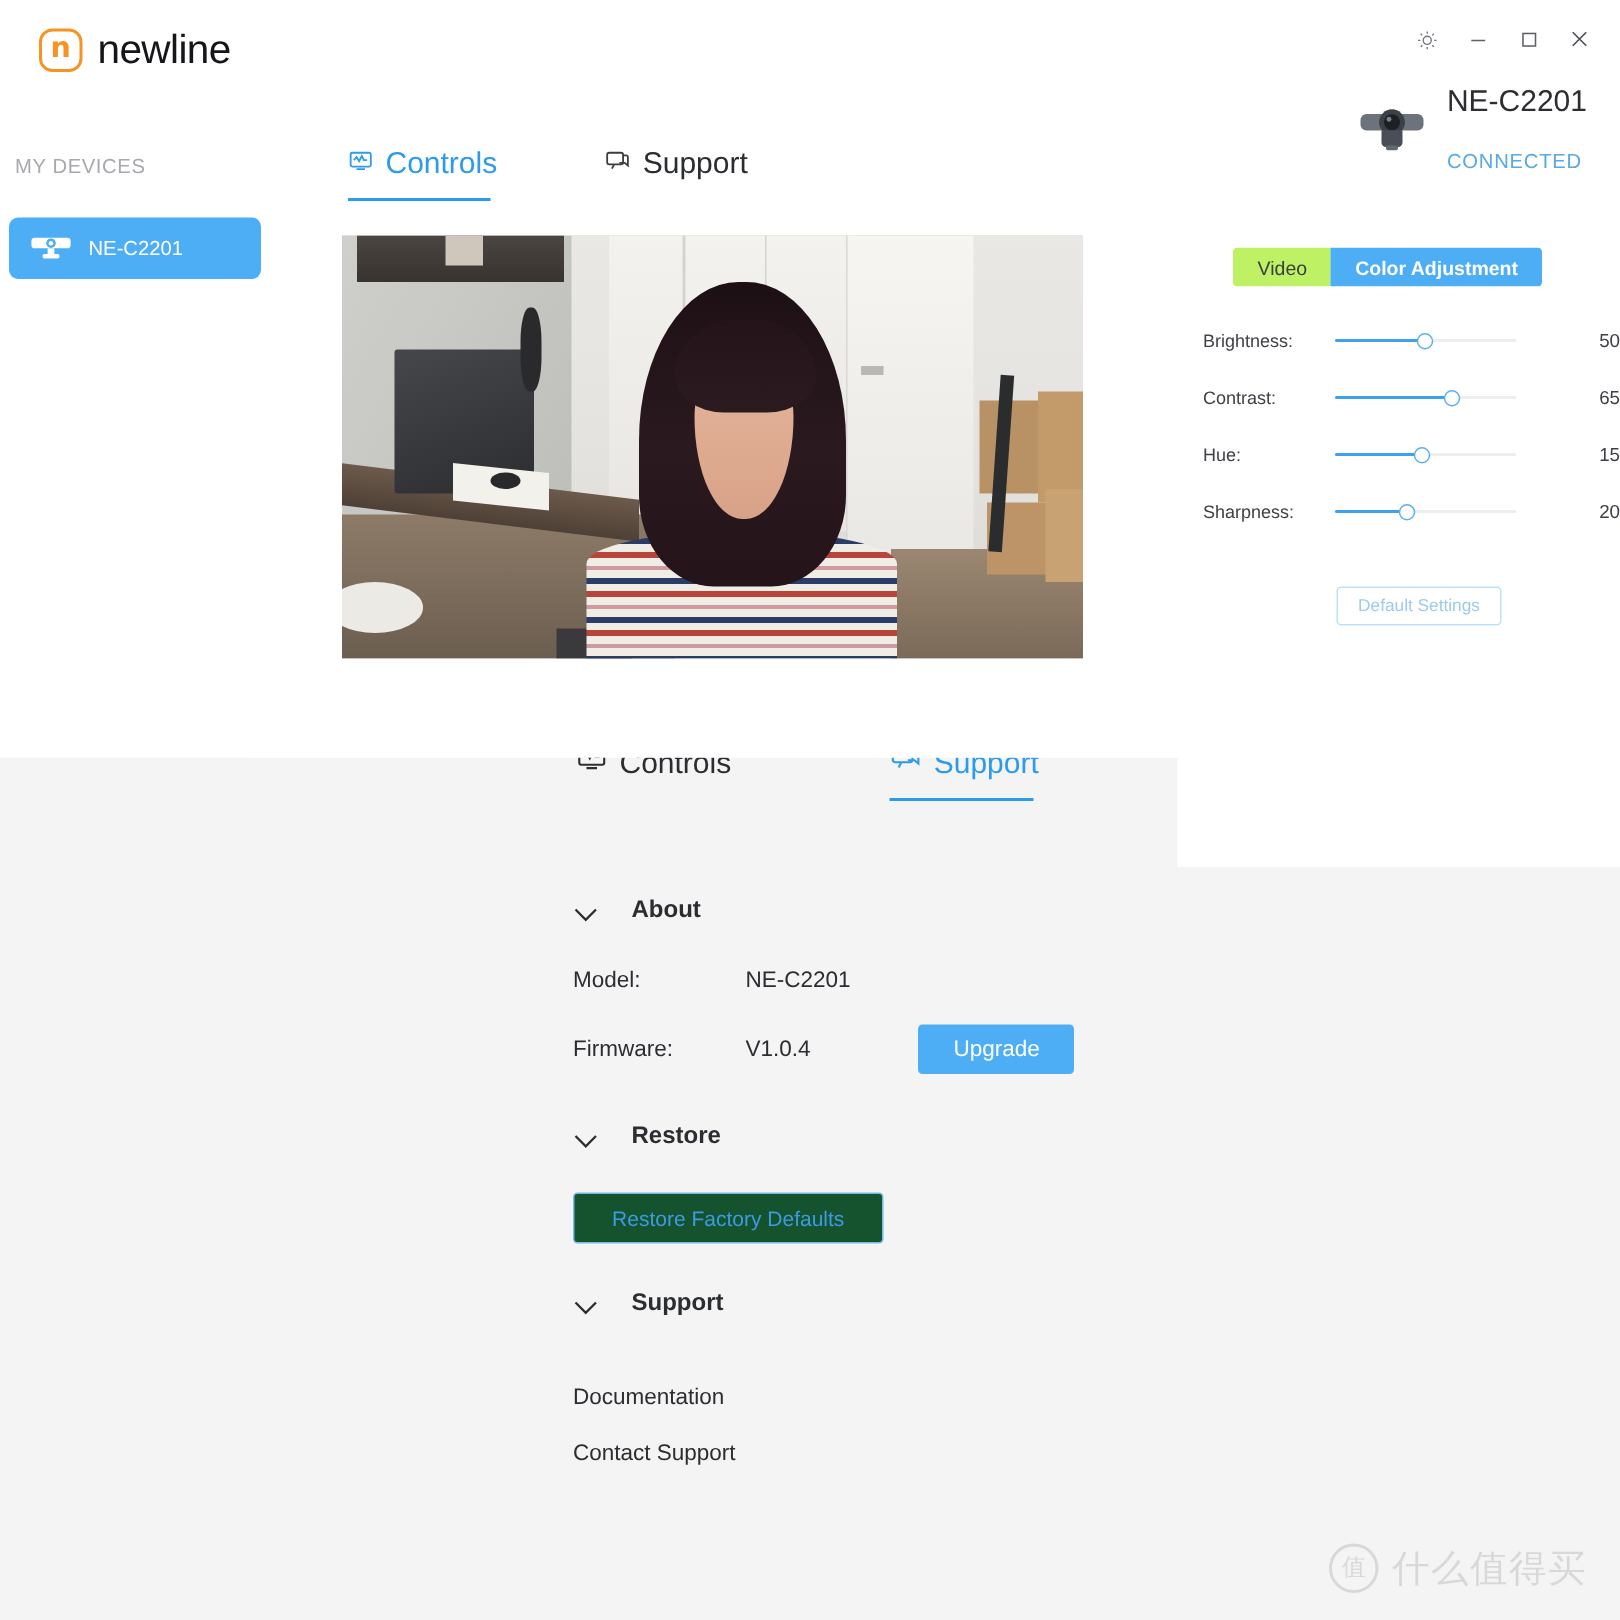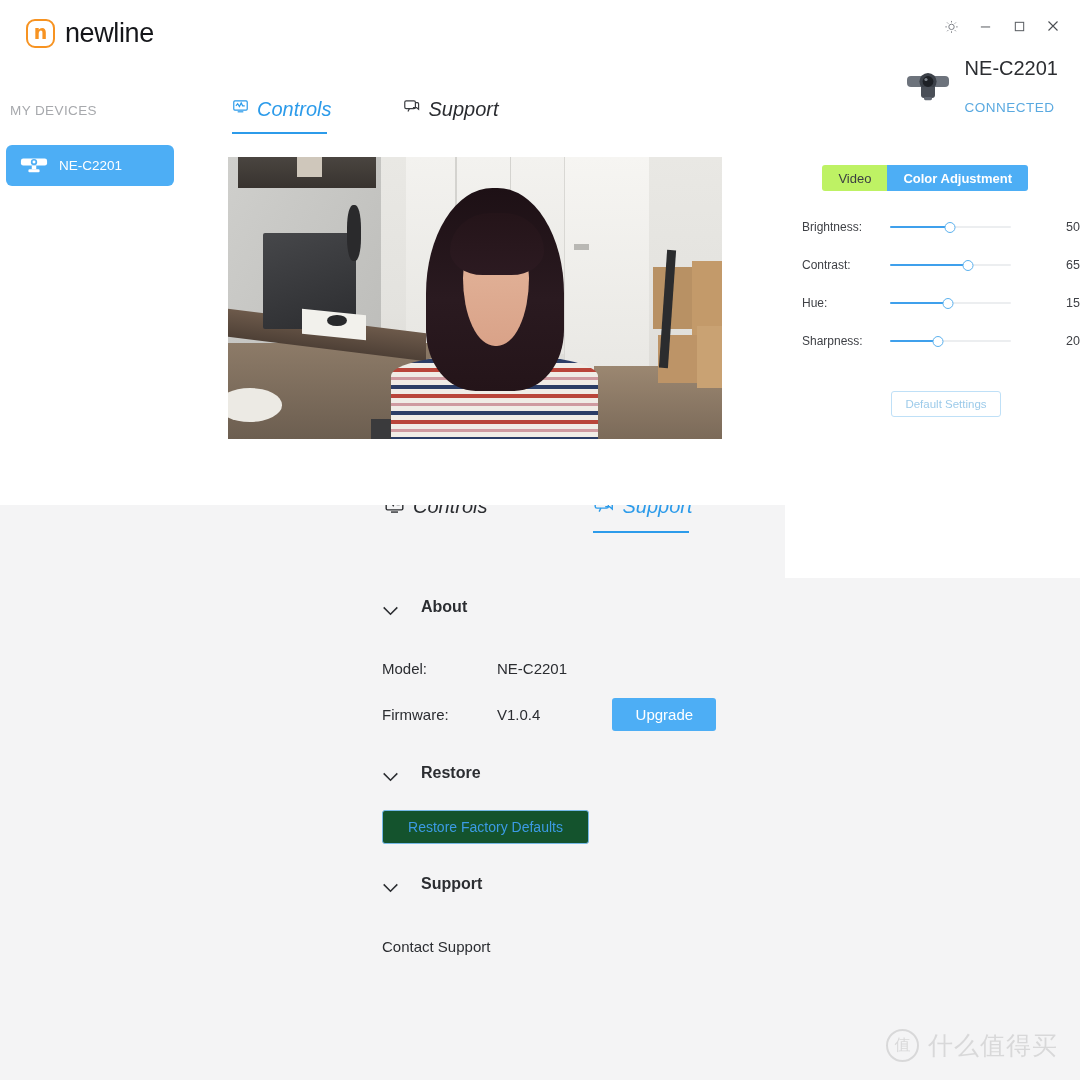--- a/index.html
+++ b/index.html
@@ -57,21 +57,21 @@
   .device-item{
     position:absolute;left:6px;top:83px;width:168px;height:41px;border-radius:6px;
     background:#4DAEF5;display:flex;align-items:center;gap:11px;padding-left:14px;
     box-sizing:border-box;
   }
   .device-item .cam-ico{width:28px;height:20px;position:relative;flex:0 0 auto;}
   .device-label{font-size:13.5px;color:#ffffff;}
 
   
   #top-tabs{position:absolute;left:232px;top:98px;z-index:40;display:flex;gap:72px;align-items:flex-start;}
-  .tab{display:flex;align-items:flex-start;gap:8px;padding-bottom:9px;position:relative;font-style:italic;}
+  .tab{display:flex;align-items:flex-end;gap:8px;padding-bottom:9px;position:relative;}
   .tab .tab-label{font-size:20px;font-weight:400;}
   .tab.active .tab-label{color:#2C9BEA;}
   .tab.idle .tab-label{color:#2b2d31;}
   .tab.active::after{
     content:"";position:absolute;left:0;right:4px;bottom:-4px;height:2.5px;background:#2C9BEA;
   }
 
   
   #device-status{position:absolute;right:22px;top:56px;z-index:41;display:flex;align-items:center;gap:14px;}
   .dev-cam{width:46px;height:36px;position:relative;}
@@ -229,21 +229,21 @@
           <path d="M17.5 6.5h3a1.5 1.5 0 011.5 1.5v8l-3-2.5h-5"></path>
           <path d="M7 19l2-4"></path>
         </svg>
       </span>
       <span class="tab-label">Support</span>
     </div>
   </div>
 
   <div id="support-body">
 
-    <div class="accordion" style="margin-bottom:32px;">
+    <div class="accordion" style="margin-bottom:17px;">
       <span class="chev">
         <svg width="17" height="10" viewBox="0 0 18 11" fill="none" stroke="#2b2d31" stroke-width="1.7">
             <path d="M1.5 1.5L9 9l7.5-7.5"></path>
           </svg>
       </span>
       <span class="acc-title">About</span>
     </div>
 
     <div class="kv">
       <span class="k">Model:</span>
@@ -269,20 +269,21 @@
 
     <div class="accordion" style="margin-top:31px;margin-bottom:35px;">
       <span class="chev">
         <svg width="17" height="10" viewBox="0 0 18 11" fill="none" stroke="#2b2d31" stroke-width="1.7">
             <path d="M1.5 1.5L9 9l7.5-7.5"></path>
           </svg>
       </span>
       <span class="acc-title">Support</span>
     </div>
 
+    <div class="link-item">Documentation</div>
     <div class="link-item">Contact Support</div>
   </div>
 </div>
 
 <div id="app-window"></div>
 <div id="app-window-notch-a"></div>
 <div id="app-window-notch-b"></div>
 <div id="app-window-right"></div>
 
 <div id="titlebar">

